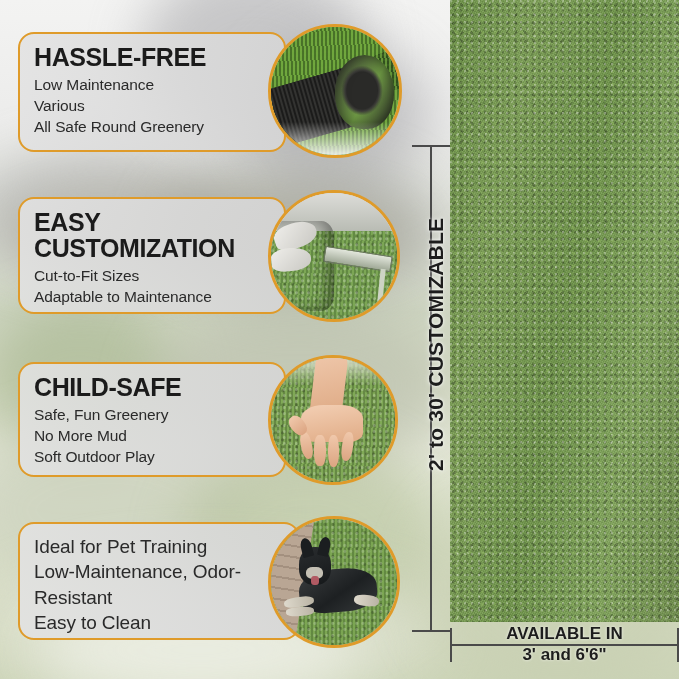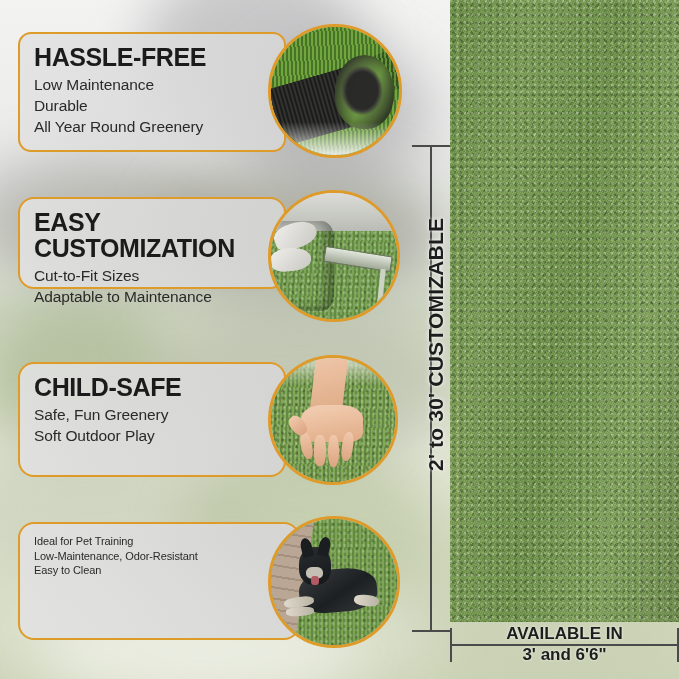--- a/index.html
+++ b/index.html
@@ -184,27 +184,27 @@
     margin-bottom: 5px;
     font-stretch: condensed;
   }
   .card .line {
     font-size: 15.5px;
     color: #2a2a2a;
     line-height: 1.34;
     letter-spacing: -0.1px;
   }
 
-  .card.c1 { top: 32px;  height: 120px; border-radius: 13px; }
-  .card.c2 { top: 197px; height: 92px; }
+  .card.c1 { top: 32px;  height: 120px; }
+  .card.c2 { top: 197px; height: 117px; }
   .card.c3 { top: 362px; height: 115px; }
   .card.c4 { top: 522px; height: 118px; }
 
   .card.c4 { width: 282px; }
-  .card.c4 .line { font-size: 11px; }
+  .card.c4 .line { font-size: 19px; }
 
   
   .circle {
     position: absolute;
     border-radius: 50%;
     border: 3px solid #df9b2a;
     box-sizing: border-box;
     overflow: hidden;
     z-index: 6;
     background: #d9d9d9;
@@ -425,22 +425,22 @@
     <div class="h-cap right"></div>
     <div class="h-label">
       <span>AVAILABLE IN</span>
       <span class="l2">3' and 6'6"</span>
     </div>
   </div>
 
   <div class="card c1">
     <div class="title">HASSLE-FREE</div>
     <div class="line">Low Maintenance</div>
-    <div class="line">Durable</div>
-    <div class="line">All Year Round Greenery</div>
+    <div class="line">Various</div>
+    <div class="line">All Safe Round Greenery</div>
   </div>
   <div class="circle p1">
     <div class="photo ph-turfroll">
       <div class="blades"></div>
       <div class="backing"></div>
       <div class="roll"></div>
       <div class="shadow"></div>
     </div>
   </div>
 
@@ -457,20 +457,21 @@
       <div class="glove g1"></div>
       <div class="glove g2"></div>
       <div class="level"></div>
       <div class="stake"></div>
     </div>
   </div>
 
   <div class="card c3">
     <div class="title">CHILD-SAFE</div>
     <div class="line">Safe, Fun Greenery</div>
+    <div class="line">No More Mud</div>
     <div class="line">Soft Outdoor Play</div>
   </div>
   <div class="circle p3">
     <div class="photo ph-child">
       <div class="skybit"></div>
       <div class="arm"></div>
       <div class="palm"></div>
       <div class="finger f1"></div>
       <div class="finger f2"></div>
       <div class="finger f3"></div>

